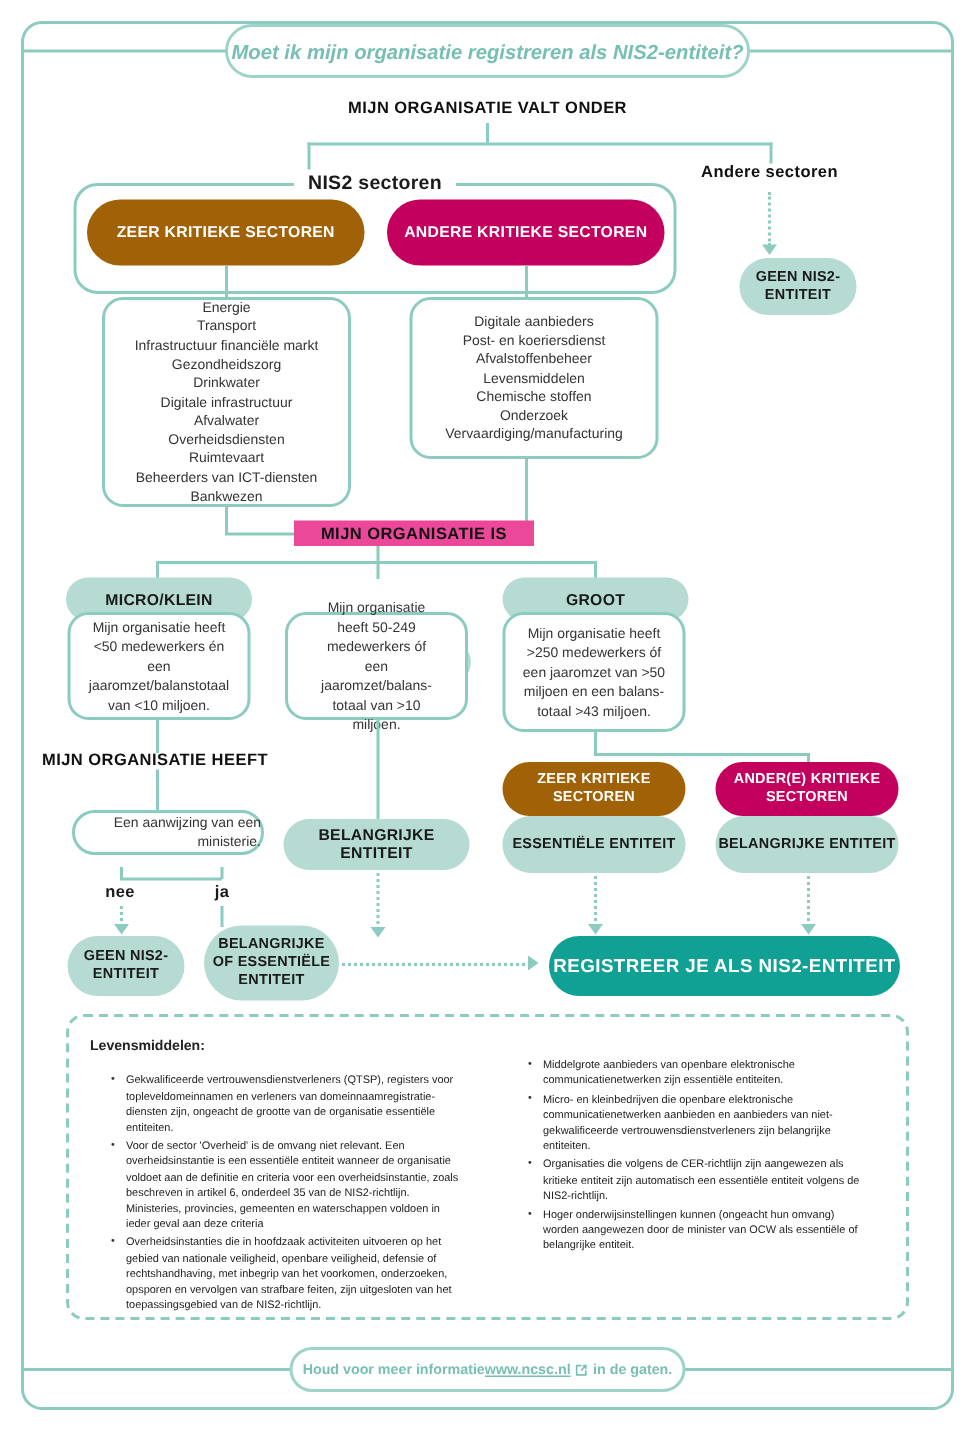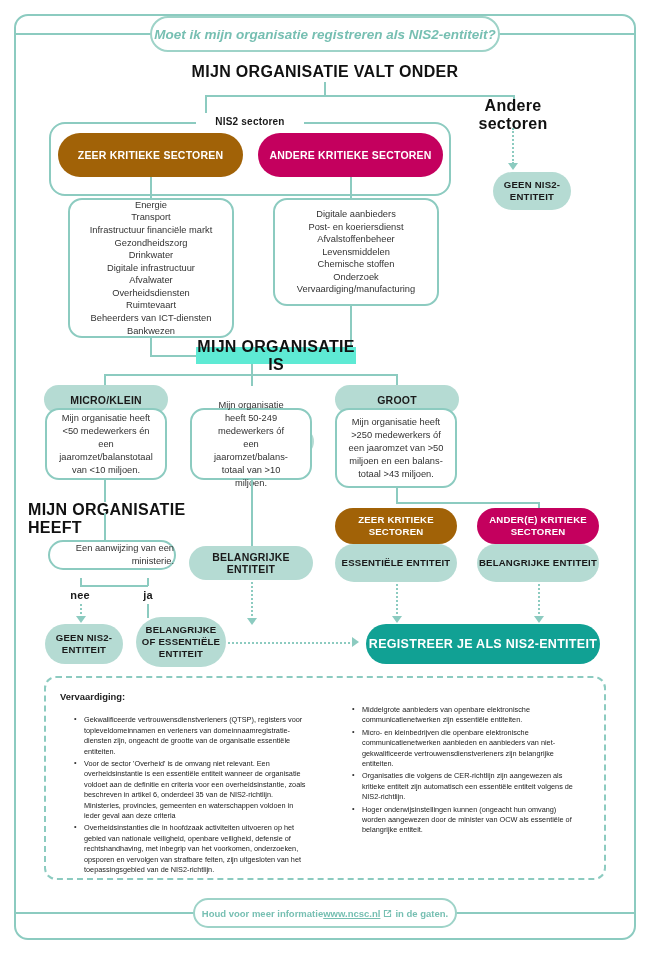--- a/index.html
+++ b/index.html
@@ -40,21 +40,21 @@
 
   
   #title{
     left:150px;top:16px;width:350px;height:36px;
     border:2px solid #9ed3c8;border-radius:999px;background:#fff;
     color:#76bfb2;font-weight:bold;font-style:italic;font-size:13.5px;
   }
   #title-l{left:14px;top:33px;width:138px;}
   #title-r{left:498px;top:33px;width:138px;}
 
-  .caps{font-weight:bold;font-size:16px;letter-spacing:.3px;color:#111;}
+  .caps{font-weight:bold;font-size:11px;letter-spacing:.3px;color:#111;}
   .sectorlist{font-size:9.3px;line-height:12.6px;color:#333;}
   .desc{font-size:9.3px;line-height:13px;color:#333;}
   .pilllabel{font-weight:bold;font-size:10.5px;letter-spacing:.2px;}
   .smallpill{font-weight:bold;font-size:9.6px;line-height:12px;letter-spacing:.2px;}
 
   
   #exc{left:44px;top:676px;width:562px;height:204px;
        border:2px dashed #8ccbc0;border-radius:12px;background:#fff;}
   #exc h4{margin:0 0 3px 0;font-size:9.4px;}
   .exc-col{position:absolute;top:14px;font-size:7.3px;line-height:10.4px;color:#222;}
@@ -83,21 +83,21 @@
 
 <div class="abs ctr caps" style="left:185px;top:64px;width:280px;height:16px;">MIJN ORGANISATIE VALT ONDER</div>
 
 <div class="ln lnv abs" style="left:324px;top:82px;height:14px;"></div>
 <div class="ln lnh abs" style="left:205px;top:95px;width:310px;"></div>
 <div class="ln lnv abs" style="left:205px;top:95px;height:20px;"></div>
 <div class="ln lnv abs" style="left:513px;top:95px;height:14px;"></div>
 
 <div class="abs outline-box" style="left:49px;top:122px;width:402px;height:74px;border-radius:16px;"></div>
 <div class="abs ctr" style="left:196px;top:113px;width:108px;height:17px;background:#fff;">
-  <span class="hdg" style="font-size:10px;">NIS2 sectoren</span>
+  <span class="hdg" style="font-size:13px;">NIS2 sectoren</span>
 </div>
 
 <div class="abs pill ctr purple" style="left:58px;top:133px;width:185px;height:44px;">
   <span class="pilllabel">ZEER KRITIEKE SECTOREN</span>
 </div>
 <div class="abs pill ctr magenta" style="left:258px;top:133px;width:185px;height:44px;">
   <span class="pilllabel">ANDERE KRITIEKE SECTOREN</span>
 </div>
 
 <div class="abs ctr caps" style="left:460px;top:108px;width:106px;height:14px;">Andere sectoren</div>
@@ -135,21 +135,21 @@
     <div>Levensmiddelen</div>
     <div>Chemische stoffen</div>
     <div>Onderzoek</div>
     <div>Vervaardiging/manufacturing</div>
   </div>
 </div>
 
 <div class="ln lnv abs" style="left:150px;top:338px;height:18px;"></div>
 <div class="ln lnv abs" style="left:350px;top:306px;height:50px;"></div>
 <div class="ln lnh abs" style="left:150px;top:355px;width:200px;"></div>
-<div class="abs ctr" style="left:196px;top:347px;width:160px;height:17px;background:#5eead4;">
+<div class="abs ctr" style="left:196px;top:347px;width:160px;height:17px;background:#ec4899;">
   <span class="caps">MIJN ORGANISATIE IS</span>
 </div>
 <div class="ln lnv abs" style="left:251px;top:364px;height:12px;"></div>
 <div class="ln lnh abs" style="left:104px;top:374px;width:294px;"></div>
 <div class="ln lnv abs" style="left:104px;top:374px;height:12px;"></div>
 <div class="ln lnv abs" style="left:251px;top:374px;height:12px;"></div>
 <div class="ln lnv abs" style="left:396px;top:374px;height:12px;"></div>
 
 <div class="abs pill ctr mint" style="left:44px;top:385px;width:124px;height:29px;">
   <span class="pilllabel">MICRO/KLEIN</span>
@@ -230,21 +230,21 @@
 
 <div class="dash-h abs" style="left:228px;top:642px;width:126px;"></div>
 <div class="arrow-r abs" style="left:352px;top:637px;"></div>
 
 <div class="abs pill ctr teal" style="left:366px;top:624px;width:234px;height:40px;">
   <span style="font-weight:bold;font-size:12.5px;letter-spacing:.3px;">REGISTREER JE ALS NIS2-ENTITEIT</span>
 </div>
 
 <div class="abs" id="exc">
   <div class="exc-col" style="left:14px;width:262px;">
-    <h4>Vervaardiging:</h4>
+    <h4>Levensmiddelen:</h4>
     <ul>
       <li>Gekwalificeerde vertrouwensdienstverleners (QTSP), registers voor topleveldomeinnamen en verleners van domeinnaamregistratie-diensten zijn, ongeacht de grootte van de organisatie essentiële entiteiten.</li>
       <li>Voor de sector 'Overheid' is de omvang niet relevant. Een overheidsinstantie is een essentiële entiteit wanneer de organisatie voldoet aan de definitie en criteria voor een overheidsinstantie, zoals beschreven in artikel 6, onderdeel 35 van de NIS2-richtlijn. Ministeries, provincies, gemeenten en waterschappen voldoen in ieder geval aan deze criteria</li>
       <li>Overheidsinstanties die in hoofdzaak activiteiten uitvoeren op het gebied van nationale veiligheid, openbare veiligheid, defensie of rechtshandhaving, met inbegrip van het voorkomen, onderzoeken, opsporen en vervolgen van strafbare feiten, zijn uitgesloten van het toepassingsgebied van de NIS2-richtlijn.</li>
     </ul>
   </div>
   <div class="exc-col" style="left:292px;width:256px;">
     <ul>
       <li>Middelgrote aanbieders van openbare elektronische communicatienetwerken zijn essentiële entiteiten.</li>
       <li>Micro- en kleinbedrijven die openbare elektronische communicatienetwerken aanbieden en aanbieders van niet-gekwalificeerde vertrouwensdienstverleners zijn belangrijke entiteiten.</li>

